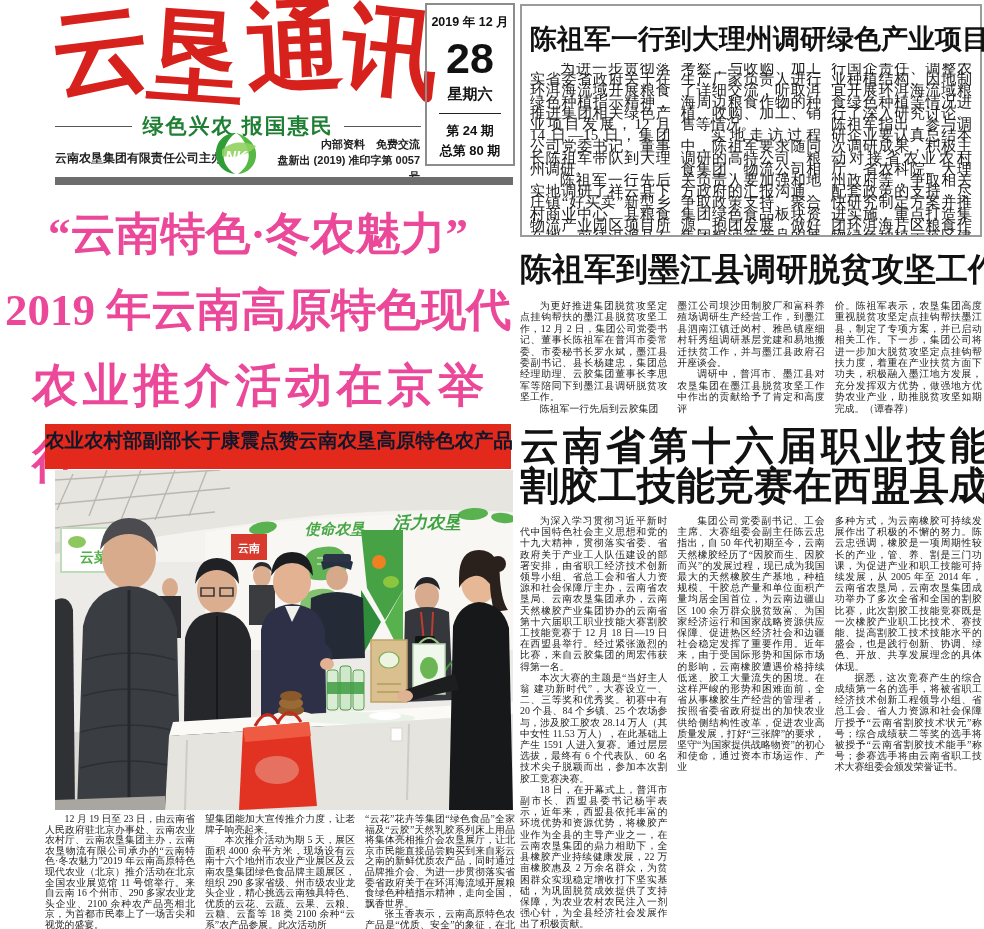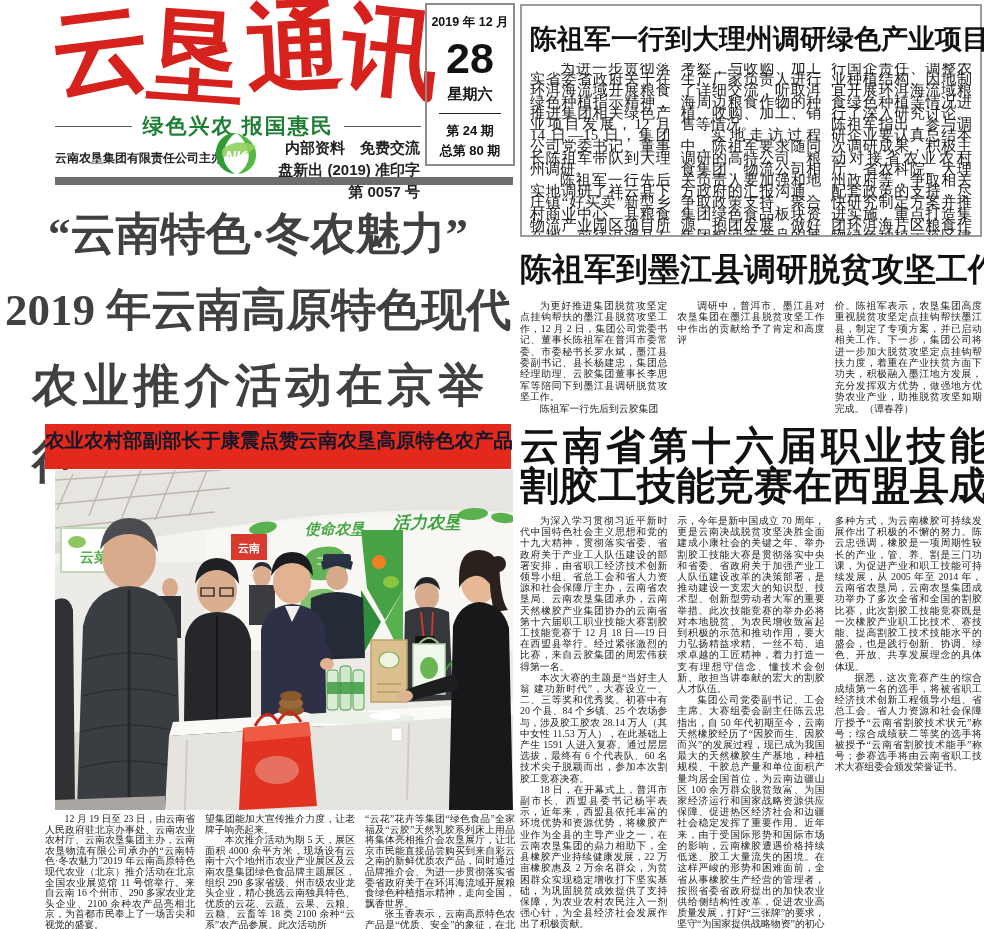--- a/index.html
+++ b/index.html
@@ -18,36 +18,36 @@
   .mt-char.c3{transform:rotate(6deg) translateY(4px);}
 
   .slogan-row{position:absolute;left:55px;top:112px;width:366px;display:flex;align-items:center;gap:10px;}
   .slogan-row .rule{flex:1;height:0;border-top:1.5px solid #555;}
   .slogan{font-size:21px;font-weight:bold;color:#1e7e33;letter-spacing:2px;white-space:nowrap;}
 
   .publisher{position:absolute;left:55px;top:150px;font-family:"Liberation Sans","DejaVu Sans",sans-serif;
              font-size:12px;font-weight:bold;color:#222;}
   .nk-logo{position:absolute;left:212px;top:130px;width:48px;height:48px;}
   .internal{position:absolute;left:268px;top:137px;width:152px;text-align:right;
-            font-family:"Liberation Sans","DejaVu Sans",sans-serif;font-size:15px;font-weight:bold;
+            font-family:"Liberation Sans","DejaVu Sans",sans-serif;font-size:11px;font-weight:bold;
             line-height:1.45;color:#222;}
   .gray-bar{position:absolute;left:55px;top:177px;width:458px;height:8px;background:#6d6d6d;}
 
   .date-box{position:absolute;left:425px;top:3px;width:90px;height:163px;border:2px solid #8c8c8c;
             box-sizing:border-box;text-align:center;
             font-family:"Liberation Sans","DejaVu Sans",sans-serif;color:#111;}
   .date-ym{margin-top:9px;font-size:12.5px;font-weight:bold;}
   .date-day{font-size:43px;font-weight:bold;line-height:1.1;margin-top:4px;}
   .date-week{font-size:15px;font-weight:bold;margin-top:3px;}
   .date-line{width:62px;margin:9px auto 7px auto;border-top:1.5px solid #222;}
   .date-issue{font-size:13px;font-weight:bold;line-height:1.5;}
 
   
   .lead-headline{position:absolute;left:0;top:196px;width:516px;text-align:center;
-                 font-weight:bold;color:#404040;}
+                 font-weight:bold;color:#ec4899;}
   .hl{font-size:45px;line-height:76px;white-space:nowrap;}
   .hl3{width:452px;margin:0 auto;text-align:justify;text-align-last:justify;font-size:46px;line-height:76px;}
 
   .lead-banner{position:absolute;left:45px;top:424px;width:466px;height:45px;background:#e2291c;
                color:#0f172a;font-family:"Liberation Sans","DejaVu Sans",sans-serif;font-weight:bold;
                font-size:19.5px;line-height:33px;text-align:center;white-space:nowrap;}
 
   .lead-photo{position:absolute;left:55px;top:470px;width:458px;height:340px;overflow:hidden;background:#dcd9d3;}
   .lead-photo svg{display:block;width:100%;height:100%;}
 
@@ -317,39 +317,39 @@
   </article>
 
   <article class="art-mojiang">
     <h2 class="art-head" style="margin:0;">陈祖军到墨江县调研脱贫攻坚工作</h2>
     <div class="art-cols">
         <div class="col">
           <p>为更好推进集团脱贫攻坚定点挂钩帮扶的墨江县脱贫攻坚工作，12 月 2 日，集团公司党委书记、董事长陈祖军在普洱市委常委、市委秘书长罗永斌，墨江县委副书记、县长杨建忠，集团总经理助理、云胶集团董事长李思军等陪同下到墨江县调研脱贫攻坚工作。</p>
           <p>陈祖军一行先后到云胶集团</p>
         </div>
         <div class="col">
+          <p class="cont">墨江公司坝沙田制胶厂和富科养殖场调研生产经营工作，到墨江县泗南江镇迁岗村、雅邑镇座细村轩秀组调研基层党建和易地搬迁扶贫工作，并与墨江县政府召开座谈会。</p>
           <p>调研中，普洱市、墨江县对农垦集团在墨江县脱贫攻坚工作中作出的贡献给予了肯定和高度评</p>
         </div>
         <div class="col">
           <p class="cont">价。陈祖军表示，农垦集团高度重视脱贫攻坚定点挂钩帮扶墨江县，制定了专项方案，并已启动相关工作。下一步，集团公司将进一步加大脱贫攻坚定点挂钩帮扶力度，着重在产业扶贫方面下功夫，积极融入墨江地方发展，充分发挥双方优势，做强地方优势农业产业，助推脱贫攻坚如期完成。（谭春荐）</p>
         </div>
       </div>
   </article>
 
   <article class="art-skills">
     <h2 class="art-head" style="margin:0;letter-spacing:4px;">云南省第十六届职业技能大赛</h2>
     <h2 class="art-head" style="margin:0;text-align:right;">割胶工技能竞赛在西盟县成功举办</h2>
     <div class="art-cols">
         <div class="col">
           <p>为深入学习贯彻习近平新时代中国特色社会主义思想和党的十九大精神，贯彻落实省委、省政府关于产业工人队伍建设的部署安排，由省职工经济技术创新领导小组、省总工会和省人力资源和社会保障厅主办，云南省农垦局、云南农垦集团承办，云南天然橡胶产业集团协办的云南省第十六届职工职业技能大赛割胶工技能竞赛于 12 月 18 日—19 日在西盟县举行。经过紧张激烈的比赛，来自云胶集团的周宏伟获得第一名。</p>
           <p>本次大赛的主题是“当好主人翁 建功新时代”，大赛设立一、二、三等奖和优秀奖。初赛中有 20 个县、84 个乡镇、25 个农场参与，涉及胶工胶农 28.14 万人（其中女性 11.53 万人），在此基础上产生 1591 人进入复赛。通过层层选拔，最终有 6 个代表队、60 名技术尖子脱颖而出，参加本次割胶工竞赛决赛。</p>
           <p>18 日，在开幕式上，普洱市副市长、西盟县委书记杨宇表示，近年来，西盟县依托丰富的环境优势和资源优势，将橡胶产业作为全县的主导产业之一，在云南农垦集团的鼎力相助下，全县橡胶产业持续健康发展，22 万亩橡胶惠及 2 万余名群众，为贫困群众实现稳定增收打下坚实基础，为巩固脱贫成效提供了支持保障，为农业农村农民注入一剂强心针，为全县经济社会发展作出了积极贡献。</p>
         </div>
         <div class="col">
-          <p class="cont">示，今年是新中国成立 70 周年，更是云南决战脱贫攻坚决胜全面建成小康社会的关键之年。举办割胶工技能大赛是贯彻落实中央和省委、省政府关于加强产业工人队伍建设改革的决策部署，是推动建设一支宏大的知识型、技术型、创新型劳动者大军的重要举措。此次技能竞赛的举办必将对本地脱贫、为农民增收致富起到积极的示范和推动作用，要大力弘扬精益求精、一丝不苟、追求卓越的工匠精神，着力打造一支有理想守信念、懂技术会创新、敢担当讲奉献的宏大的割胶人才队伍。</p>
           <p>集团公司党委副书记、工会主席、大赛组委会副主任陈云忠指出，自 50 年代初期至今，云南天然橡胶经历了“因胶而生、因胶而兴”的发展过程，现已成为我国最大的天然橡胶生产基地，种植规模、干胶总产量和单位面积产量均居全国首位，为云南边疆山区 100 余万群众脱贫致富、为国家经济运行和国家战略资源供应保障、促进热区经济社会和边疆社会稳定发挥了重要作用。近年来，由于受国际形势和国际市场的影响，云南橡胶遭遇价格持续低迷、胶工大量流失的困境。在这样严峻的形势和困难面前，全省从事橡胶生产经营的管理者，按照省委省政府提出的加快农业供给侧结构性改革，促进农业高质量发展，打好“三张牌”的要求，坚守“为国家提供战略物资”的初心和使命，通过资本市场运作、产业</p>
         </div>
         <div class="col">
           <p class="cont">多种方式，为云南橡胶可持续发展作出了积极的不懈的努力。陈云忠强调，橡胶是一项周期性较长的产业，管、养、割是三门功课，为促进产业和职工技能可持续发展，从 2005 年至 2014 年，云南省农垦局，云南农垦集团成功举办了多次全省和全国的割胶比赛，此次割胶工技能竞赛既是一次橡胶产业职工比技术、赛技能、提高割胶工技术技能水平的盛会，也是践行创新、协调、绿色、开放、共享发展理念的具体体现。</p>
           <p>据悉，这次竞赛产生的综合成绩第一名的选手，将被省职工经济技术创新工程领导小组、省总工会、省人力资源和社会保障厅授予“云南省割胶技术状元”称号；综合成绩获二等奖的选手将被授予“云南省割胶技术能手”称号；参赛选手将由云南省职工技术大赛组委会颁发荣誉证书。</p>
         </div>
       </div>
   </article>
 
 </div>

